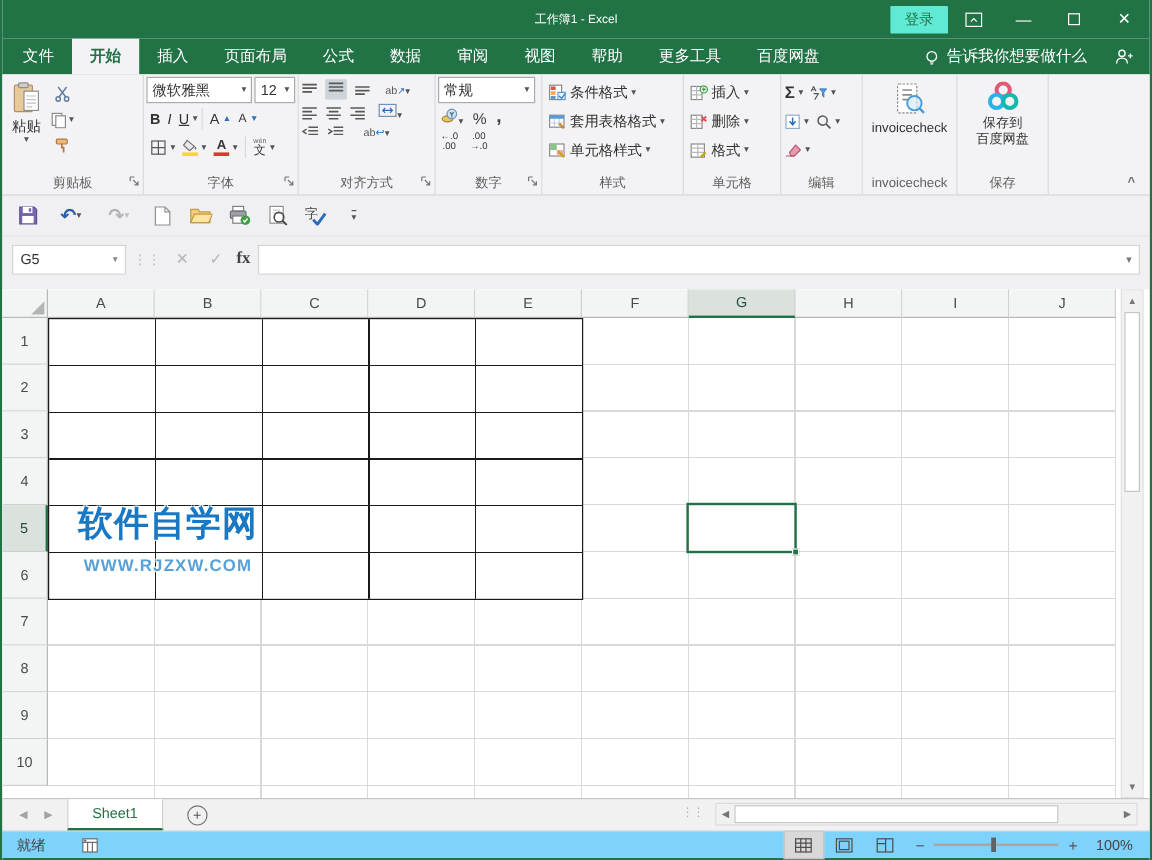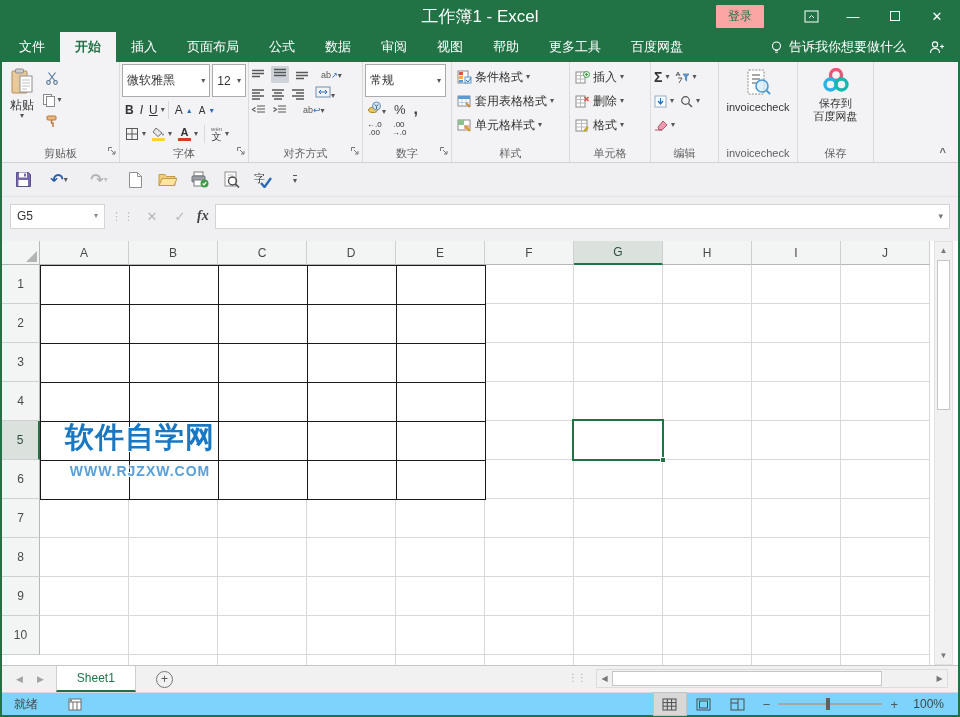--- a/index.html
+++ b/index.html
@@ -2,47 +2,47 @@
 <html><head>
 <meta charset="utf-8">
 <style>
   * { box-sizing: border-box; margin: 0; padding: 0; }
   html,body { width: 960px; height: 717px; overflow: hidden; }
   body { font-family: "Liberation Sans", "DejaVu Sans", sans-serif; font-size: 12px; color: #333; background:#fff; }
   .app { width: 960px; height: 717px; display: flex; flex-direction: column; border-left:2px solid #217346; border-right:2px solid #217346; }
 
   
   .titlebar { height: 32px; background:#217346; position: relative; display:flex; align-items:center; color:#fff; flex:0 0 auto; }
-  .titlebar .title { position:absolute; left:0; right:0; text-align:center; font-size:17px; pointer-events:none; }
+  .titlebar .title { position:absolute; left:0; right:0; text-align:center; font-size:10px; pointer-events:none; }
   .tb-right { margin-left:auto; display:flex; align-items:center; height:100%; }
-  .login-btn { background:#fca5a5; color:#217346; font-size:12px; padding:3px 12px; border-radius:1px; margin-right:26px; cursor:pointer; }
+  .login-btn { background:#5eead4; color:#217346; font-size:12px; padding:3px 12px; border-radius:1px; cursor:pointer; }
   .tb-btn { width:42px; height:100%; display:flex; align-items:center; justify-content:center; font-size:13px; }
   .tb-btn svg { display:block; }
   .maxbox { width:10px; height:10px; border:1px solid #fff; display:inline-block; }
 
   
   .tabrow { height: 30px; background:#217346; display:flex; align-items:stretch; color:#fff; font-size:13px; flex:0 0 auto; padding-left:2px; }
   .tab { padding:0 15px; display:flex; align-items:center; white-space:nowrap; cursor:pointer; }
   .tab.active { background:#f3f3f5; color:#217346; font-weight:bold; }
   .tabrow-right { margin-left:auto; display:flex; align-items:center; gap:8px; padding-right:14px; }
-  .tellme, .share { display:flex; align-items:center; gap:6px; white-space:nowrap; cursor:pointer; }
+  .tellme, .share { display:flex; align-items:flex-end; gap:6px; white-space:nowrap; cursor:pointer; }
   .share { margin-left:14px; }
 
   
   .ribbon { height:101px; background:#f3f3f5; border-bottom:1px solid #d2d2d2; display:flex; position:relative; flex:0 0 auto; }
   .group { position:relative; border-right:1px solid #dbdbdc; display:flex; flex-direction:column; padding:2px 2px 0 2px; }
   .gc { flex:1; display:flex; }
   .glabel { height:17px; font-size:11px; color:#5f5f5f; text-align:center; line-height:16px; white-space:nowrap; }
   .launcher { position:absolute; right:2px; bottom:3px; cursor:pointer; }
   .dd { font-size:8px; color:#555; line-height:1; }
   .bigbtn { display:flex; flex-direction:column; align-items:center; justify-content:flex-start; padding:4px 6px 2px; cursor:pointer; font-size:12px; color:#333; }
   .bigbtn .cap { margin-top:3px; line-height:13px; text-align:center; }
   .mini { width:24px; height:22px; display:flex; align-items:center; justify-content:center; gap:1px; cursor:pointer; }
   .sbtn { height:22px; display:flex; align-items:center; gap:3px; padding:0 3px; cursor:pointer; white-space:nowrap; font-size:12px; color:#333; }
-  .selbox { background:#fff; border:1px solid #ababab; height:33px; display:flex; align-items:center; padding:0 4px; font-size:12px; color:#333; cursor:pointer; }
+  .selbox { background:#fff; border:1px solid #ababab; height:22px; display:flex; align-items:center; padding:0 4px; font-size:12px; color:#333; cursor:pointer; }
   .selbox .dd { margin-left:auto; }
   .rowline { display:flex; align-items:center; }
   .vr { width:1px; background:#d9d9d9; margin:2px 3px; align-self:stretch; }
   .bld { font-weight:bold; } .itl { font-style:italic; } .unl { text-decoration:underline; }
   .colorbar { display:block; width:13px; height:3px; margin-top:1px; }
   .stack { display:flex; flex-direction:column; align-items:center; line-height:1; }
   .dec { font-size:8px; line-height:8px; color:#333; text-align:center; }
   .collapse-chevron { position:absolute; right:12px; bottom:4px; color:#6a6a6a; font-weight:bold; font-size:11px; cursor:pointer; }
 
   
@@ -51,21 +51,21 @@
   .undo-g { color:#2a5da8; font-size:16px; font-weight:bold; }
   .redo-g { color:#b3b3b3; font-size:16px; font-weight:bold; }
   .qmore { border-top:1px solid #555; font-size:8px; color:#555; padding-top:1px; line-height:1; }
 
   
   .frow { height:45px; background:#f0f0f2; display:flex; align-items:center; padding:4px 8px 10px 8px; gap:6px; border-top:1px solid #e3e3e5; flex:0 0 auto; }
   .namebox { width:95px; height:25px; background:#fff; border:1px solid #d4d4d4; display:flex; align-items:center; padding:0 6px; font-size:12px; }
   .namebox .dd { margin-left:auto; color:#888; }
   .fdots { color:#b8b8b8; font-size:11px; letter-spacing:1px; }
   .fbtn { color:#b5b5b5; font-size:13px; width:22px; text-align:center; cursor:pointer; }
-  .fxbtn { color:#444; font-family:"Liberation Serif", serif; font-style:italic; font-size:14px; font-weight:bold; cursor:pointer; }
+  .fxbtn { color:#444; font-family:"Liberation Serif", serif; font-size:14px; font-weight:bold; cursor:pointer; }
   .fbar { flex:1; height:25px; background:#fff; border:1px solid #d4d4d4; display:flex; align-items:center; padding:0 6px; }
   .fbar .expand { margin-left:auto; color:#777; font-size:9px; cursor:pointer; }
 
   
   .sheet { flex:1; position:relative; background:#fff; overflow:hidden; }
   .corner { position:absolute; left:0; top:0; width:38px; height:24px; background:#f3f4f4; border-right:1px solid #b7b7b7; border-bottom:1px solid #b7b7b7; cursor:pointer; }
   .corner .tri { position:absolute; right:2px; bottom:2px; width:0; height:0; border-left:11px solid transparent; border-bottom:11px solid #b1b6b3; }
   .colheads { position:absolute; left:38px; top:0; height:24px; display:flex; }
   .ch { width:89px; height:24px; background:#f3f4f4; border-right:1px solid #cfcfcf; border-bottom:1px solid #b7b7b7; display:flex; align-items:center; justify-content:center; font-size:12px; color:#4a4a4a; cursor:pointer; }
   .ch.sel { background:#dbe2dd; border-bottom:2px solid #217346; color:#2b4e3c; }

